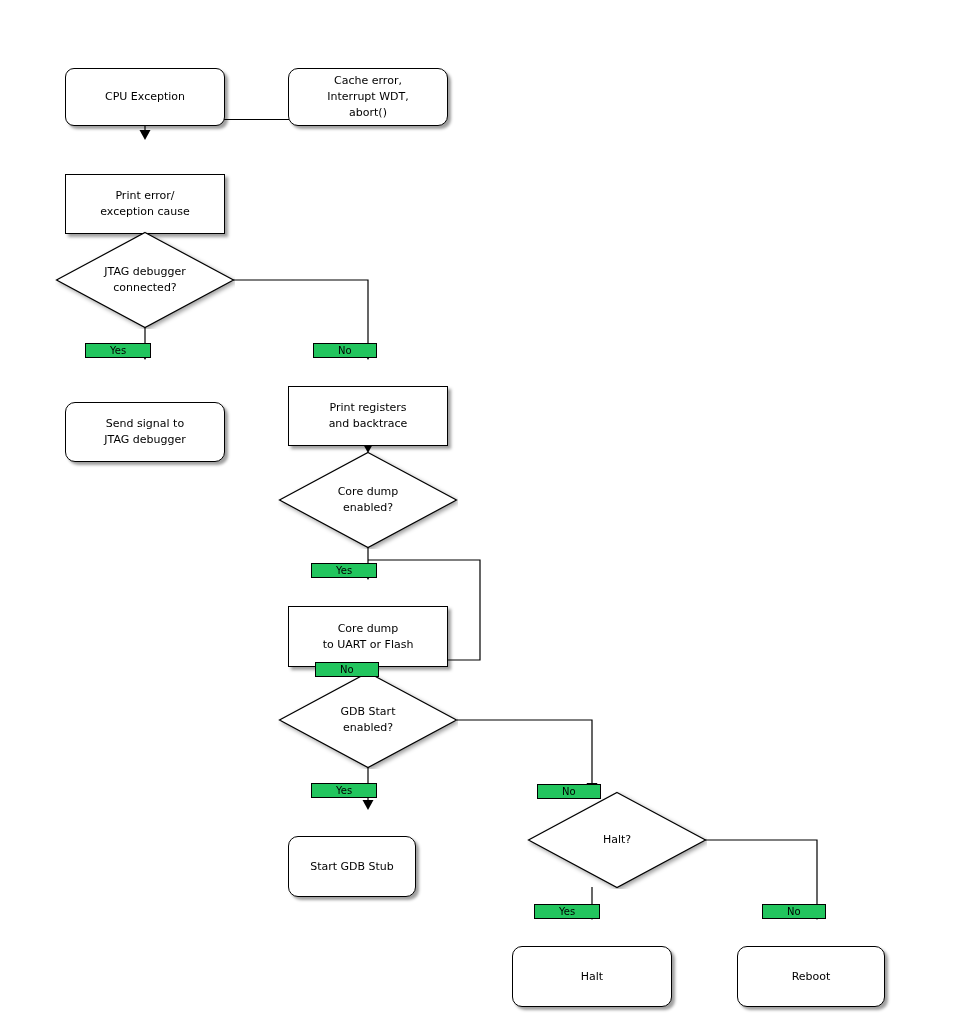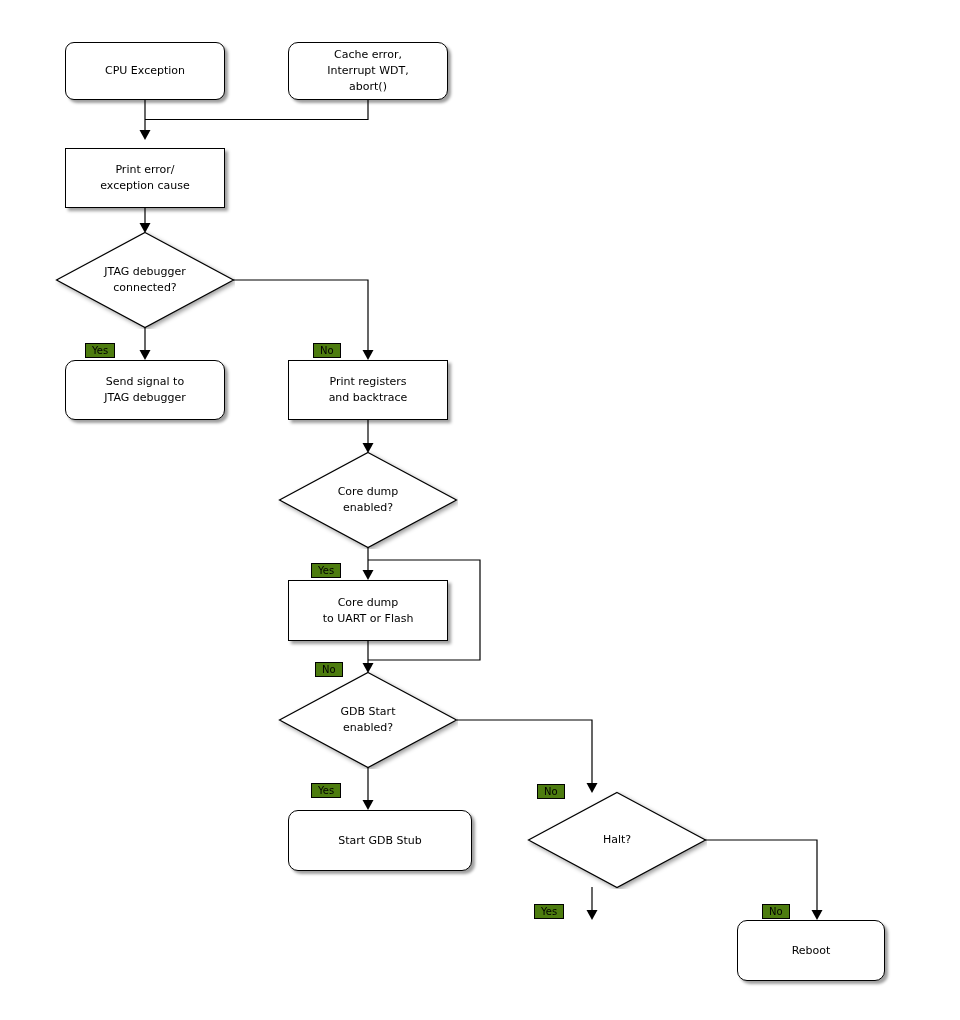--- a/index.html
+++ b/index.html
@@ -27,20 +27,21 @@
     background: #ffffff;
     border: 1.2px solid #000;
     box-shadow: 3px 3px 3px rgba(0,0,0,0.38);
     display: flex;
     align-items: center;
     justify-content: center;
     text-align: center;
     font-size: 11px;
     line-height: 16px;
     white-space: pre-line;
+    margin-top: 26px;
   }
   .node.rounded { border-radius: 10px; }
 
   .diamond {
     position: absolute;
     z-index: 2;
     width: 180px;
     height: 98px;
   }
   .diamond svg { display: block; position: absolute; left: 0; top: 0; }
@@ -59,26 +60,26 @@
     text-align: center;
     font-size: 11px;
     line-height: 16px;
     white-space: pre-line;
   }
 
   .elabel {
     position: absolute;
     z-index: 3;
     box-sizing: border-box;
-    background: #4d7c0f;
+    background: #22c55e;
     border: 1px solid #000;
     height: 15px;
     line-height: 13px;
     font-size: 10px;
-    padding: 0 6px;
+    padding: 0 24px;
     text-align: center;
   }
 </style>
 </head>
 <body>
 
 <div id="stage">
 
   <svg class="connectors" width="960" height="1020" aria-hidden="true">
 
@@ -122,31 +123,32 @@
 
   <div class="node rounded" style="left:65px; top:42px; width:160px; height:58px;border-radius:9px;">CPU Exception</div>
 
   <div class="node rounded" style="left:288px; top:42px; width:160px; height:58px;">Cache error,
 Interrupt WDT,
 abort()</div>
 
   <div class="node" style="left:65px; top:148px; width:160px; height:60px;">Print error/
 exception cause</div>
 
-  <div class="node rounded" style="left:65px; top:360px; width:160px; height:60px;">Send signal to
+  <div class="node rounded" style="left:65px; top:376px; width:160px; height:60px;">Send signal to
 JTAG debugger</div>
 
   <div class="node" style="left:288px; top:360px; width:160px; height:60px;">Print registers
 and backtrace</div>
 
   <div class="node" style="left:288px; top:580px; width:160px; height:61px;">Core dump
 to UART or Flash</div>
 
-  <div class="node rounded" style="left:288px; top:810px; width:184px; height:61px;">Start GDB Stub</div>
+  <div class="node rounded" style="left:288px; top:810px; width:128px; height:61px;">Start GDB Stub</div>
 
+  <div class="node rounded" style="left:512px; top:920px; width:160px; height:61px;">Halt</div>
 
   <div class="node rounded" style="left:737px; top:920px; width:148px; height:61px;">Reboot</div>
 
   <div class="diamond" style="left:55px; top:231px;">
     <svg width="180" height="98">
       <polygon points="90,1.5 178.5,49 90,96.5 1.5,49"></polygon>
     </svg>
     <div class="dtext">JTAG debugger
 connected?</div>
   </div>

